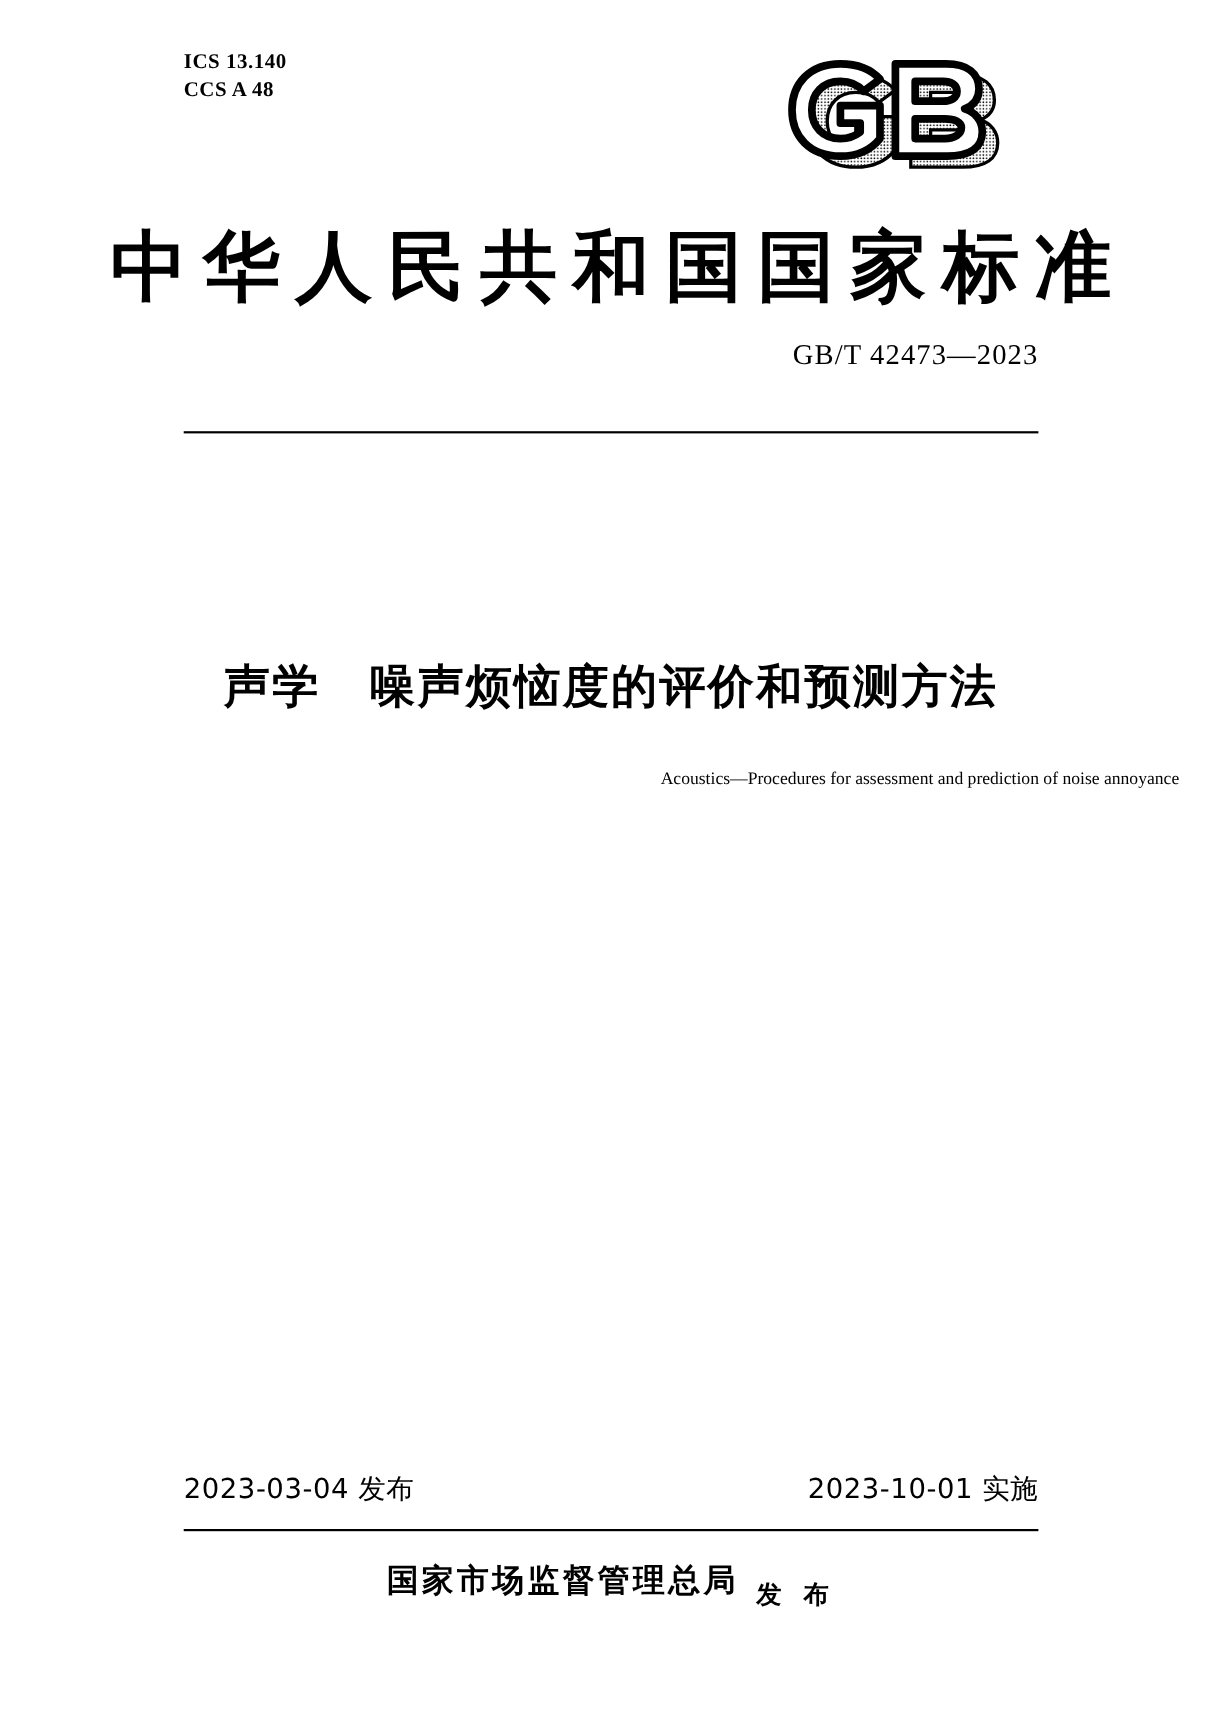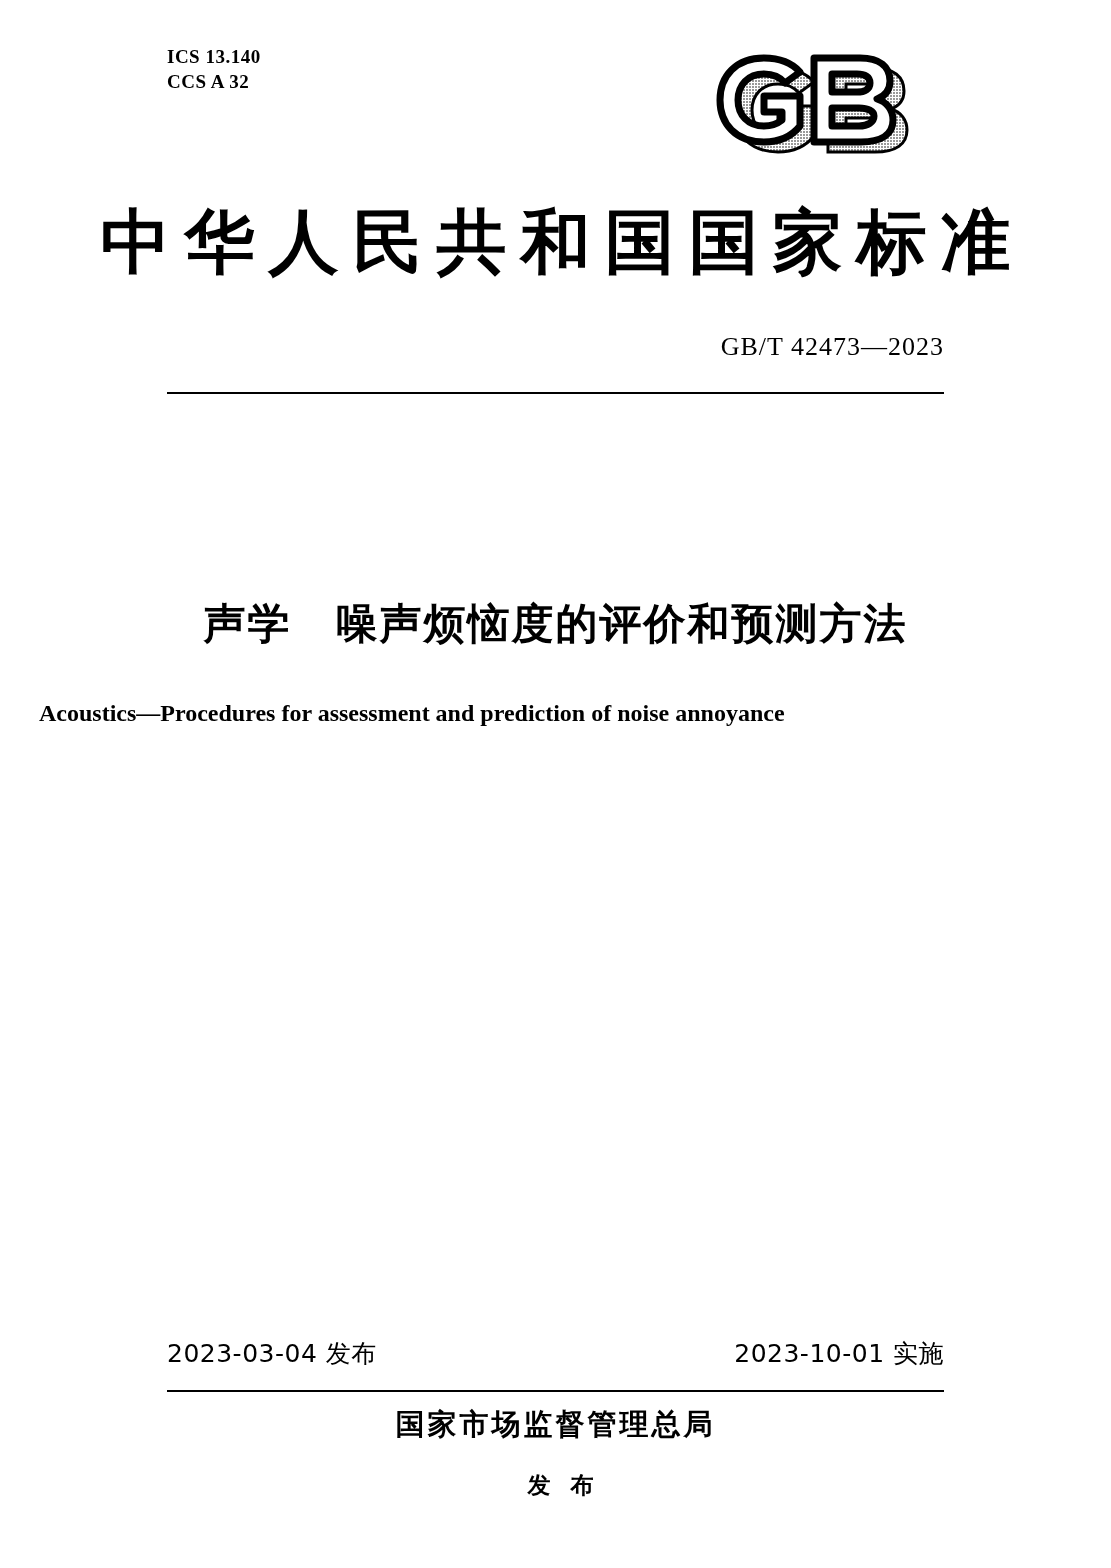--- a/index.html
+++ b/index.html
@@ -53,21 +53,21 @@
     font-size: 70px;
     letter-spacing: 14px;
     padding-left: 14px;
     white-space: nowrap;
   }
 
   
   .std-number {
     position: absolute;
     right: 128px;
-    top: 332px;
+    top: 308px;
     font-family: "Liberation Serif", "DejaVu Serif", serif;
     font-size: 26px;
     letter-spacing: 1px;
   }
 
   
   .rule-top {
     position: absolute;
     left: 128px;
     right: 128px;
@@ -91,24 +91,24 @@
     font-family: "DejaVu Sans", "Liberation Sans", sans-serif;
     font-weight: bold;
     font-size: 42px;
     letter-spacing: 2px;
     white-space: nowrap;
   }
   .doc-title-en {
     position: absolute;
     left: 0; right: 0;
     top: 700px;
-    text-align: left;
-    font-family: "Liberation Serif", "DejaVu Serif", serif;
-    font-weight: bold;
-    font-size: 24px;
+    text-align: right;
+    font-family: "Liberation Serif", "DejaVu Serif", serif;
+    font-weight: normal;
+    font-size: 16px;
     letter-spacing: 0px;
     white-space: nowrap;
   }
 
   
   .date-issue {
     position: absolute;
     left: 128px;
     top: 1337px;
     font-family: "DejaVu Sans", "Liberation Sans", sans-serif;
@@ -126,21 +126,20 @@
   }
 
   
   .issuer {
     position: absolute;
     left: 0; right: 0;
     top: 1406px;
     display: flex;
     justify-content: center;
     align-items: center;
-    flex-direction: column;
   }
   .issuer-names {
     font-family: "DejaVu Sans", "Liberation Sans", sans-serif;
     font-weight: bold;
     font-size: 29px;
     line-height: 36px;
     letter-spacing: 3px;
     text-align: center;
   }
   .issuer-verb {
@@ -164,21 +163,21 @@
     letter-spacing: 0.4px;
   }
 </style>
 </head>
 <body>
 
 <div class="page">
 
   <div class="ics-block">
     <div class="ics-line">ICS 13.140</div>
-    <div class="ics-line">CCS A 32</div>
+    <div class="ics-line">CCS A 48</div>
   </div>
 
   <div class="gb-logo">
     <svg width="230" height="110" viewBox="0 0 230 110" xmlns="http://www.w3.org/2000/svg">
       <defs>
         <pattern id="hatch" patternUnits="userSpaceOnUse" width="3" height="3" patternTransform="rotate(0)">
           <rect width="3" height="3" fill="#ffffff"></rect>
           <circle cx="1" cy="1" r="0.75" fill="#000000"></circle>
         </pattern>
       </defs>

